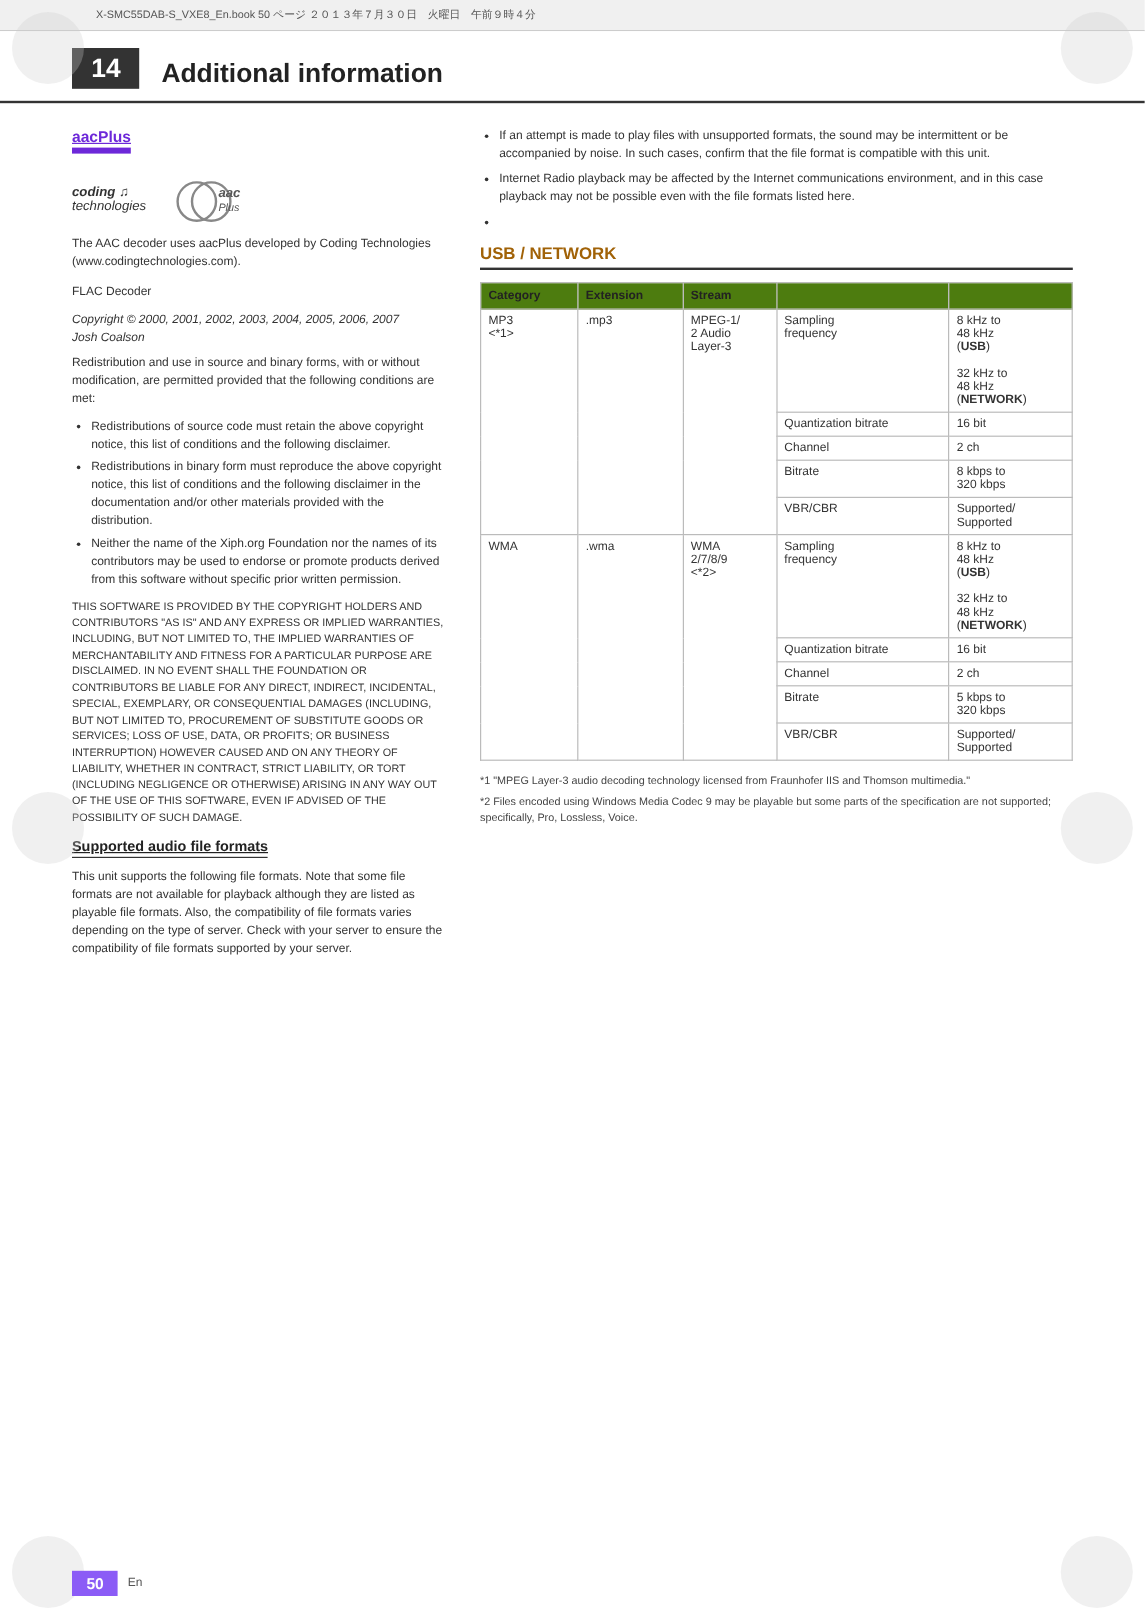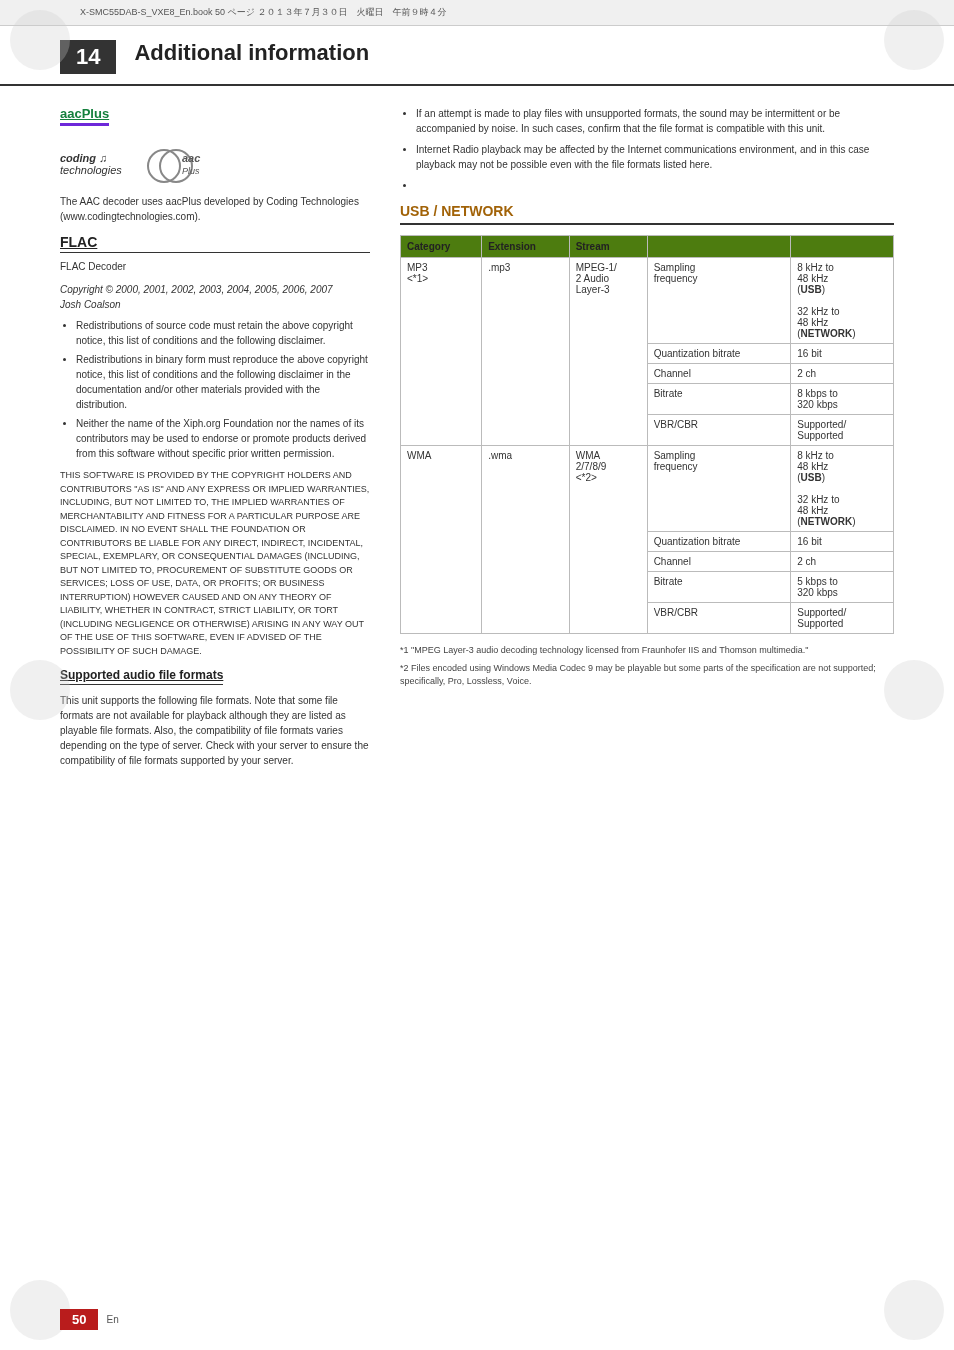--- a/index.html
+++ b/index.html
@@ -36,21 +36,21 @@
       padding: 6px 80px;
       font-size: 9px;
       color: #555;
       display: flex;
       align-items: flex-end;
     }
 
     
     .chapter-header {
       display: flex;
-      align-items: flex-start;
+      align-items: flex-end;
       background: #fff;
       padding: 14px 60px 10px 60px;
       border-bottom: 2px solid #333;
       margin-bottom: 0;
     }
     .chapter-number {
       background: #333;
       color: #fff;
       font-size: 22px;
       font-weight: bold;
@@ -78,22 +78,22 @@
     }
 
     .right-column {
       flex: 1;
     }
 
     
     .section-heading {
       font-size: 13px;
       font-weight: bold;
-      color: #15803d;
-      border-bottom: 3px solid #6d28d9;
+      color: #6d28d9;
+      border-bottom: 5px solid #6d28d9;
       padding-bottom: 2px;
       margin-bottom: 8px;
       display: inline-block;
       text-decoration: underline;
     }
 
     .section-heading-flac {
       font-size: 13px;
       font-weight: bold;
       color: #222;
@@ -221,21 +221,21 @@
     
     .page-footer {
       position: absolute;
       bottom: 20px;
       left: 60px;
       display: flex;
       align-items: center;
       gap: 8px;
     }
     .page-number-box {
-      background: #b91c1c;
+      background: #8b5cf6;
       color: #fff;
       font-size: 13px;
       font-weight: bold;
       padding: 3px 12px;
     }
     .page-lang {
       font-size: 10px;
       color: #555;
     }
 
@@ -296,23 +296,23 @@
             <ellipse cx="34" cy="22" rx="16" ry="16" fill="none" stroke="#888" stroke-width="2"></ellipse>
             <text x="40" y="18" font-size="11" font-style="italic" font-weight="bold" fill="#555" font-family="Arial">aac</text>
             <text x="40" y="30" font-size="9" font-style="italic" fill="#555" font-family="Arial">Plus</text>
           </svg>
         </div>
       </div>
       <div class="body-text">The AAC decoder uses aacPlus developed by Coding Technologies<br>(www.codingtechnologies.com).</div>
     </div>
 
     <div style="margin-top:10px;">
-      <div class="section-heading-flac" style="font-size:14px; font-weight:bold; text-decoration:underline; display:block; border-bottom:1px solid #333; padding-bottom:2px; margin-bottom:6px;">FLAC</div>
       <div class="body-text">FLAC Decoder</div>
       <div class="italic-text">Copyright © 2000, 2001, 2002, 2003, 2004, 2005, 2006, 2007<br>Josh Coalson</div>
+      <div class="body-text">Redistribution and use in source and binary forms, with or without modification, are permitted provided that the following conditions are met:</div>
       <ul class="bullet-list">
         <li>Redistributions of source code must retain the above copyright notice, this list of conditions and the following disclaimer.</li>
         <li>Redistributions in binary form must reproduce the above copyright notice, this list of conditions and the following disclaimer in the documentation and/or other materials provided with the distribution.</li>
         <li>Neither the name of the Xiph.org Foundation nor the names of its contributors may be used to endorse or promote products derived from this software without specific prior written permission.</li>
       </ul>
       <div class="small-caps-block">THIS SOFTWARE IS PROVIDED BY THE COPYRIGHT HOLDERS AND CONTRIBUTORS "AS IS" AND ANY EXPRESS OR IMPLIED WARRANTIES, INCLUDING, BUT NOT LIMITED TO, THE IMPLIED WARRANTIES OF MERCHANTABILITY AND FITNESS FOR A PARTICULAR PURPOSE ARE DISCLAIMED. IN NO EVENT SHALL THE FOUNDATION OR CONTRIBUTORS BE LIABLE FOR ANY DIRECT, INDIRECT, INCIDENTAL, SPECIAL, EXEMPLARY, OR CONSEQUENTIAL DAMAGES (INCLUDING, BUT NOT LIMITED TO, PROCUREMENT OF SUBSTITUTE GOODS OR SERVICES; LOSS OF USE, DATA, OR PROFITS; OR BUSINESS INTERRUPTION) HOWEVER CAUSED AND ON ANY THEORY OF LIABILITY, WHETHER IN CONTRACT, STRICT LIABILITY, OR TORT (INCLUDING NEGLIGENCE OR OTHERWISE) ARISING IN ANY WAY OUT OF THE USE OF THIS SOFTWARE, EVEN IF ADVISED OF THE POSSIBILITY OF SUCH DAMAGE.</div>
     </div>
 
     <div style="margin-top:10px;">
       <div class="supported-heading">Supported audio file formats</div>

